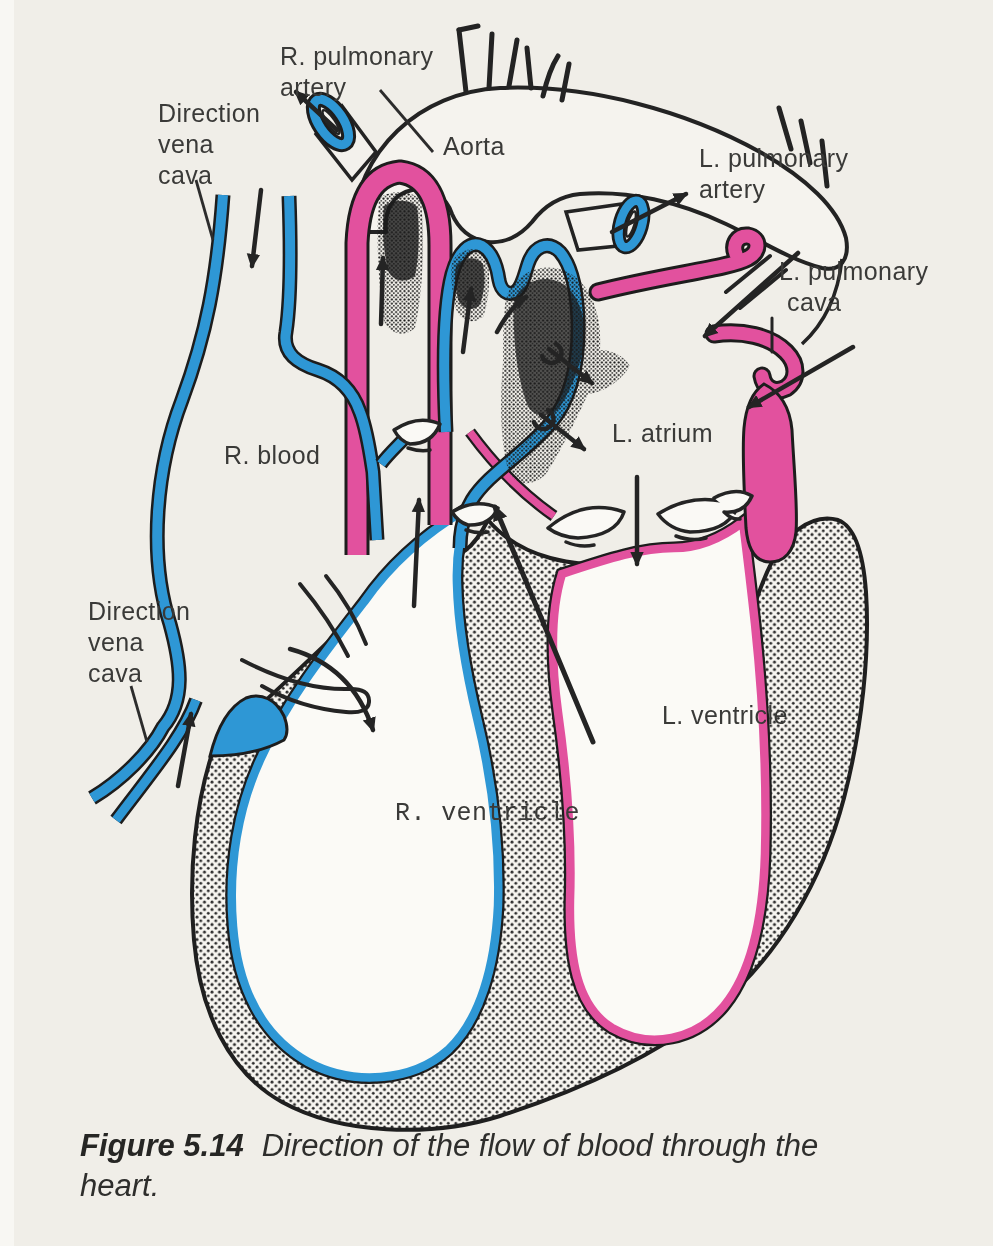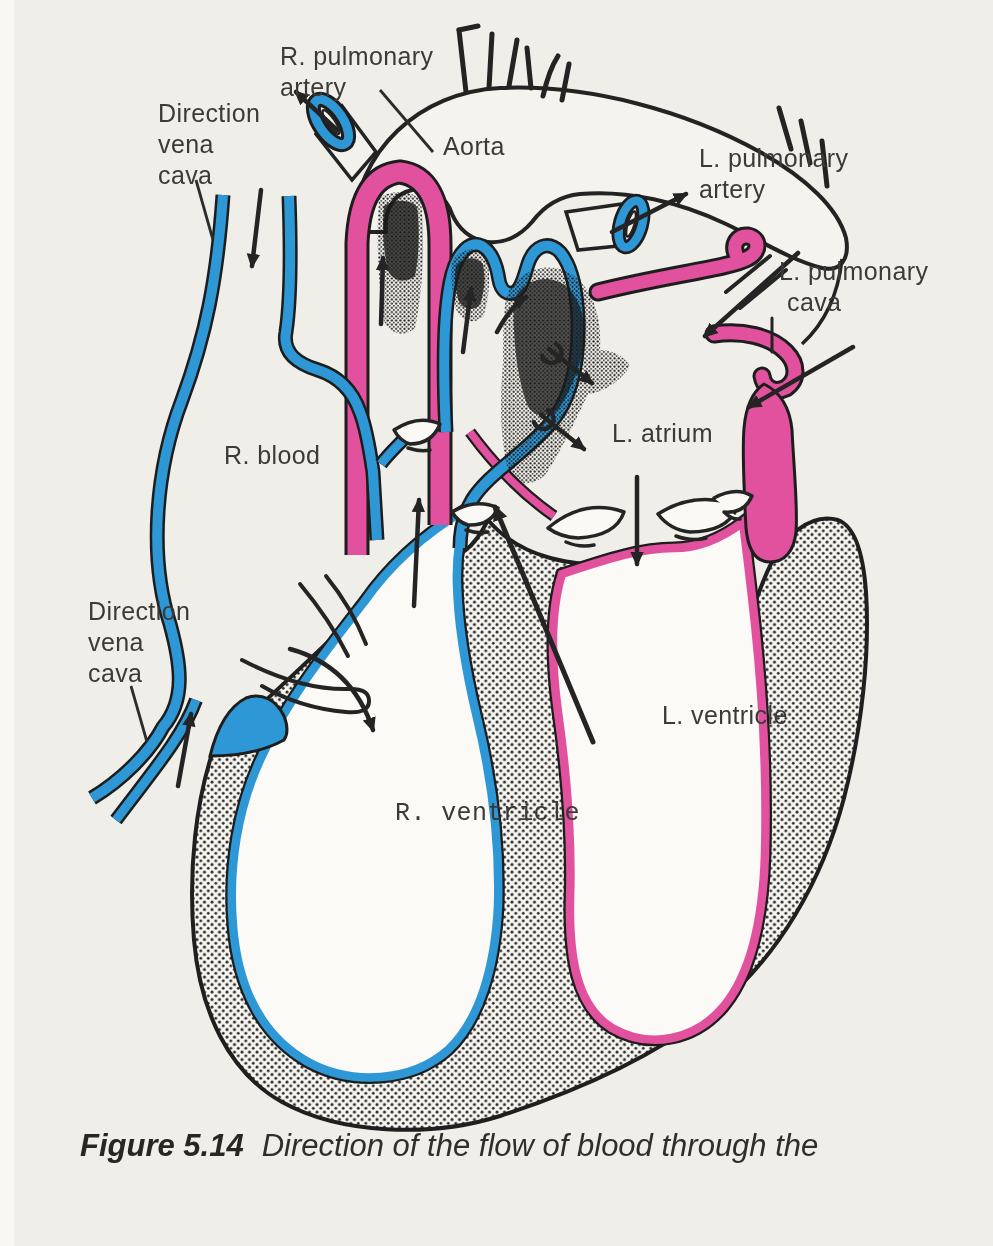--- a/index.html
+++ b/index.html
@@ -263,14 +263,15 @@
     <div>R. ventricle</div>
   </div>
   <div class="label" style="left:662px;top:700px;">
     <div>L. ventricle</div>
   </div>
 
   <div class="caption">
     <div>
       <b>Figure 5.14</b><span>Direction of the flow of blood through the</span>
     </div>
+    <div>heart.</div>
   </div>
 </div>
 
 </body></html>

